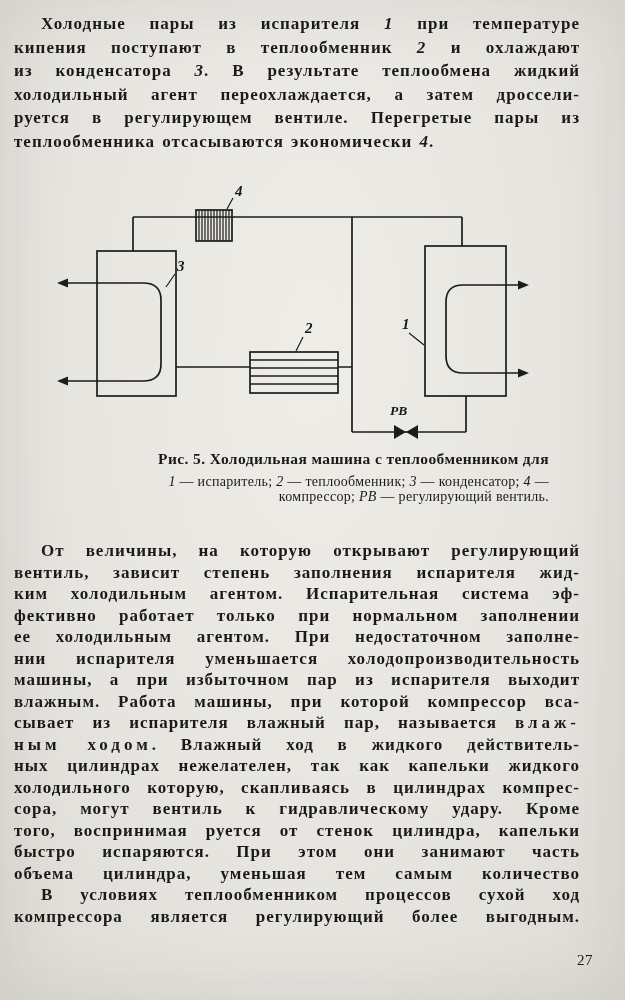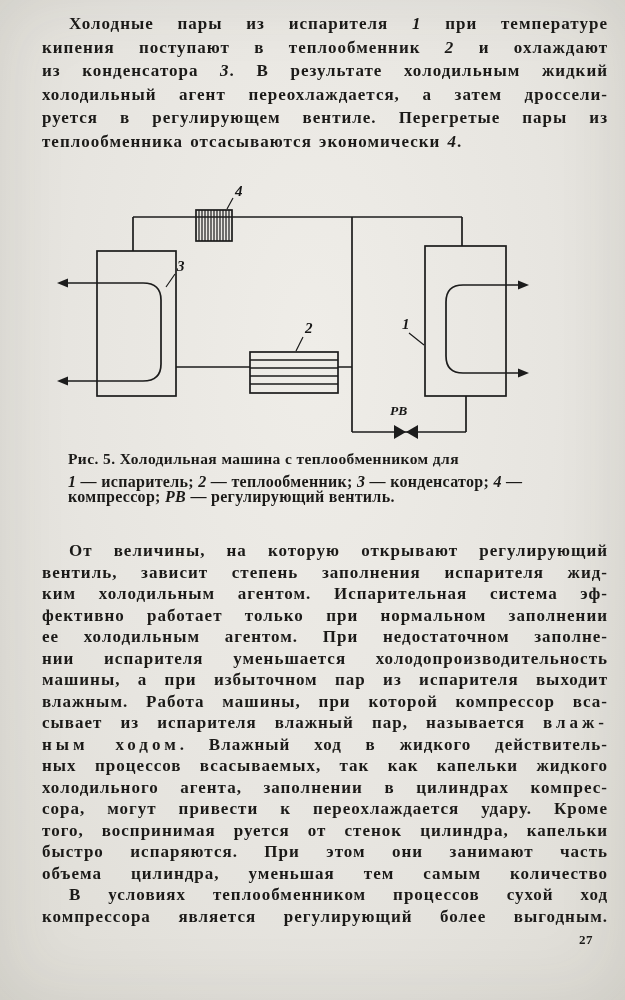--- a/index.html
+++ b/index.html
@@ -7,64 +7,64 @@
     position:relative;
     width:625px;height:1000px;
     margin:0 auto;
     background:radial-gradient(ellipse at 50% 35%, #efede8 0%, #e7e5e0 55%, #dddbd4 100%);
     box-shadow:inset 0 0 70px rgba(60,55,45,0.10);
     font-family:"Liberation Serif", serif;
     color:#1b1a18;
     overflow:hidden;
   }
   .textcol{
-    position:absolute;left:42px;width:566px;
+    position:absolute;left:14px;width:566px;
     font-size:17px;font-weight:700;
     letter-spacing:1px;word-spacing:2px;
   }
   #top-text{top:12px;line-height:23.5px;}
   #body-text{top:540px;line-height:21.5px;}
   .tline{text-align:justify;text-align-last:justify;white-space:normal;}
   .tline.last{text-align-last:left;}
   .tline.find{text-indent:27px;}
   .it{font-style:italic;}
   .sp{letter-spacing:4px;}
   .caption{
-    position:absolute;left:68px;top:449px;width:505px;
-    text-align:left;
+    position:absolute;left:44px;top:449px;width:505px;
+    text-align:right;
   }
   .cap-title-line{
     font-size:15.5px;font-weight:700;line-height:19.5px;letter-spacing:0.4px;
   }
   .cap-legend{margin-top:5px;}
   .cap-legend-line{
-    font-size:16px;font-weight:700;line-height:15.5px;letter-spacing:0.3px;
+    font-size:14px;font-weight:400;line-height:15.5px;letter-spacing:0.3px;
   }
   .figure-wrap{position:absolute;left:0;top:183px;width:625px;height:265px;}
   svg text{
     font-family:"Liberation Serif", serif;
     font-style:italic;font-weight:700;
     font-size:15px;fill:#161616;
   }
   svg text.small{font-size:13.5px;}
   .pagenum{
-    position:absolute;right:32px;top:932px;
-    font-size:13px;font-weight:700;letter-spacing:0.5px;
+    position:absolute;right:32px;top:952px;
+    font-size:15px;font-weight:400;letter-spacing:0.5px;
   }
 </style>
 </head>
 <body>
 
 <div class="page">
 
   <div class="textcol" id="top-text">
       <div>
         <div class="tline find"><span>Холодные пары из испарителя </span><span class="it">1</span><span> при температуре</span></div>
         <div class="tline"><span>кипения поступают в теплообменник </span><span class="it">2</span><span> и охлаждают</span></div>
-        <div class="tline"><span>из конденсатора </span><span class="it">3</span><span>. В результате холодильным жидкий</span></div>
+        <div class="tline"><span>из конденсатора </span><span class="it">3</span><span>. В результате теплообмена жидкий</span></div>
         <div class="tline"><span>холодильный агент переохлаждается, а затем дроссели-</span></div>
         <div class="tline"><span>руется в регулирующем вентиле. Перегретые пары из</span></div>
         <div class="tline last"><span>теплообменника отсасываются экономически </span><span class="it">4</span><span>.</span></div>
       </div>
     </div>
 
   <div class="figure-wrap">
     <svg width="625" height="265" viewBox="0 0 625 265">
       <g fill="none" stroke="#1c1c1c" stroke-width="1.7">
         <path d="M133,34 H462"></path>
@@ -114,23 +114,23 @@
         <div class="tline find"><span>От величины, на которую открывают регулирующий</span></div>
         <div class="tline"><span>вентиль, зависит степень заполнения испарителя жид-</span></div>
         <div class="tline"><span>ким холодильным агентом. Испарительная система эф-</span></div>
         <div class="tline"><span>фективно работает только при нормальном заполнении</span></div>
         <div class="tline"><span>ее холодильным агентом. При недостаточном заполне-</span></div>
         <div class="tline"><span>нии испарителя уменьшается холодопроизводительность</span></div>
         <div class="tline"><span>машины, а при избыточном пар из испарителя выходит</span></div>
         <div class="tline"><span>влажным. Работа машины, при которой компрессор вса-</span></div>
         <div class="tline"><span>сывает из испарителя влажный пар, называется </span><span class="sp">влаж-</span></div>
         <div class="tline"><span class="sp">ным ходом</span><span>. Влажный ход в жидкого действитель-</span></div>
-        <div class="tline"><span>ных процессов всасываемых, так как капельки жидкого</span></div>
-        <div class="tline"><span>холодильного агента, заполнении в цилиндрах компрес-</span></div>
-        <div class="tline"><span>сора, могут привести к переохлаждается удару. Кроме</span></div>
+        <div class="tline"><span>ных цилиндрах нежелателен, так как капельки жидкого</span></div>
+        <div class="tline"><span>холодильного которую, скапливаясь в цилиндрах компрес-</span></div>
+        <div class="tline"><span>сора, могут вентиль к гидравлическому удару. Кроме</span></div>
         <div class="tline"><span>того, воспринимая руется от стенок цилиндра, капельки</span></div>
         <div class="tline"><span>быстро испаряются. При этом они занимают часть</span></div>
         <div class="tline"><span>объема цилиндра, уменьшая тем самым количество</span></div>
       </div>
       <div>
         <div class="tline find"><span>В условиях теплообменником процессов сухой ход</span></div>
         <div class="tline"><span>компрессора является регулирующий более выгодным.</span></div>
       </div>
     </div>
 

